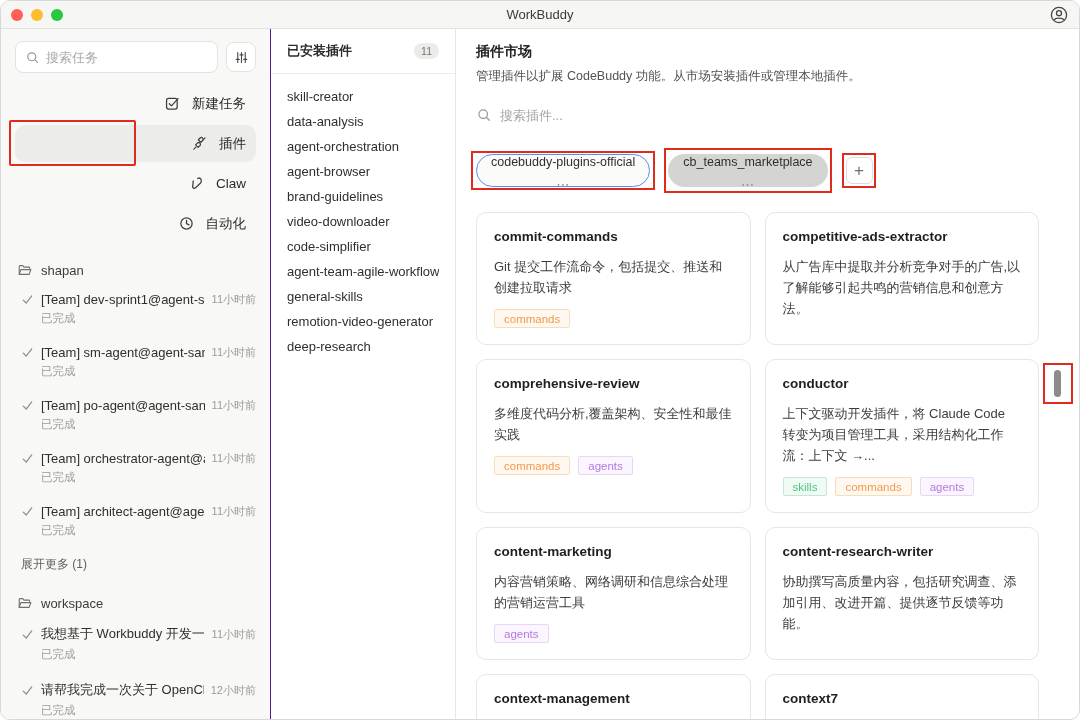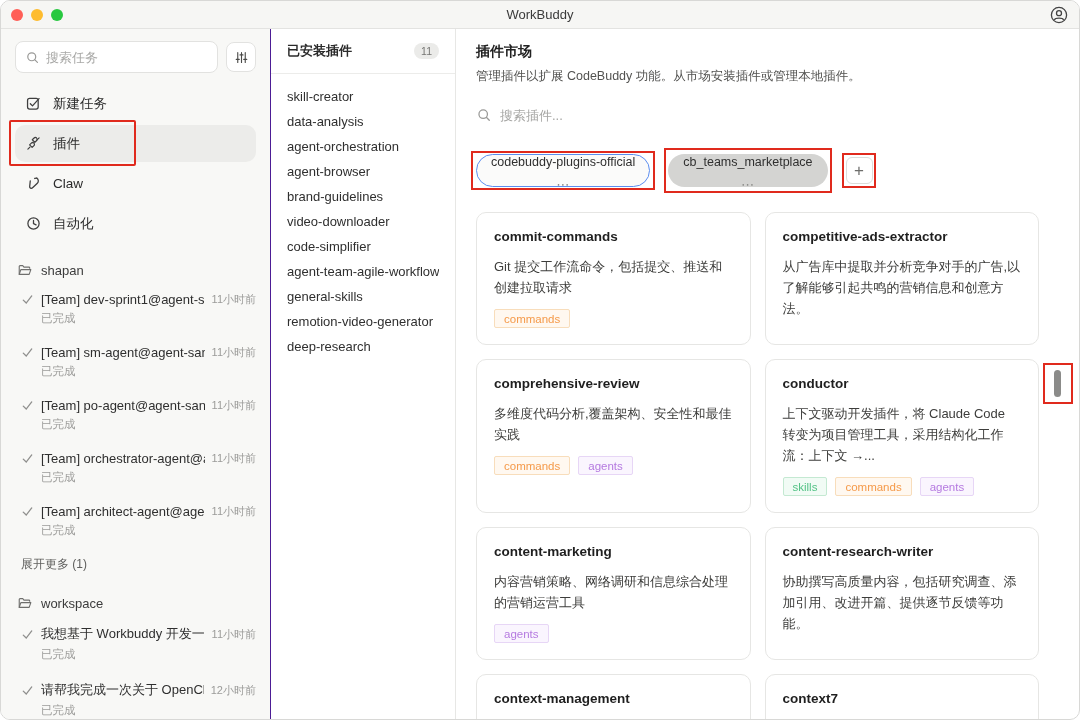--- a/index.html
+++ b/index.html
@@ -20,21 +20,21 @@
   .installed-col { width:185px; background:#fff; border-right:1px solid #e7e7e5; flex:none; }
   .market { flex:1; position:relative; padding:14px 40px 4px 20px; overflow:hidden; }
 
   
   .search-row { display:flex; align-items:center; margin:12px 14px 12px 14px; gap:8px; }
   .side-search { flex:1; height:32px; background:#fff; border:1px solid #e2e2e0; border-radius:8px; display:flex; align-items:center; padding:0 9px; gap:6px; }
   .side-search input { border:none; outline:none; flex:1; font-size:13px; color:#333; background:transparent; font-family:inherit; width:100%; }
   .side-search input::placeholder { color:#a8a8a6; }
   .filter-btn { width:30px; height:30px; border:1px solid #e2e2e0; background:#fff; border-radius:8px; display:flex; align-items:center; justify-content:center; cursor:pointer; }
   .menu { margin:2px 14px 0 14px; display:flex; flex-direction:column; gap:3px; }
-  .menu-item { position:relative; display:flex; align-items:center; gap:11px; height:37px; padding:0 10px; border-radius:10px; font-size:13.5px; font-weight:500; color:#2b2b2b; cursor:pointer; }
+  .menu-item { position:relative; display:flex; align-items:center; gap:11px; height:37px; padding:0 10px; border-radius:10px; font-size:13.5px; font-weight:500; color:#2b2b2b; cursor:pointer;justify-content:flex-end; }
   .menu-item.active { background:#ececea; }
   .mi-icon { width:17px; height:17px; display:flex; align-items:center; justify-content:center; color:#3f3f3f; }
   .section-head { display:flex; align-items:center; gap:8px; padding:6px 16px; margin-top:14px; font-size:13px; color:#3c3c3c; cursor:pointer; }
   .sec-icon { width:16px; height:16px; color:#6f6f6d; }
   .task { padding:5px 14px 5px 20px; margin:3px 0 9px 0; cursor:pointer; }
   .task-row1 { display:flex; align-items:center; gap:7px; }
   .task-check { width:13px; height:13px; color:#8f8f8d; flex:none; }
   .task-title { flex:1; font-size:13px; color:#2f2f2f; white-space:nowrap; overflow:hidden; }
   .task-time { font-size:11px; color:#9b9b99; flex:none; }
   .task-status { font-size:11.5px; color:#9b9b99; margin:4px 0 0 20px; }

